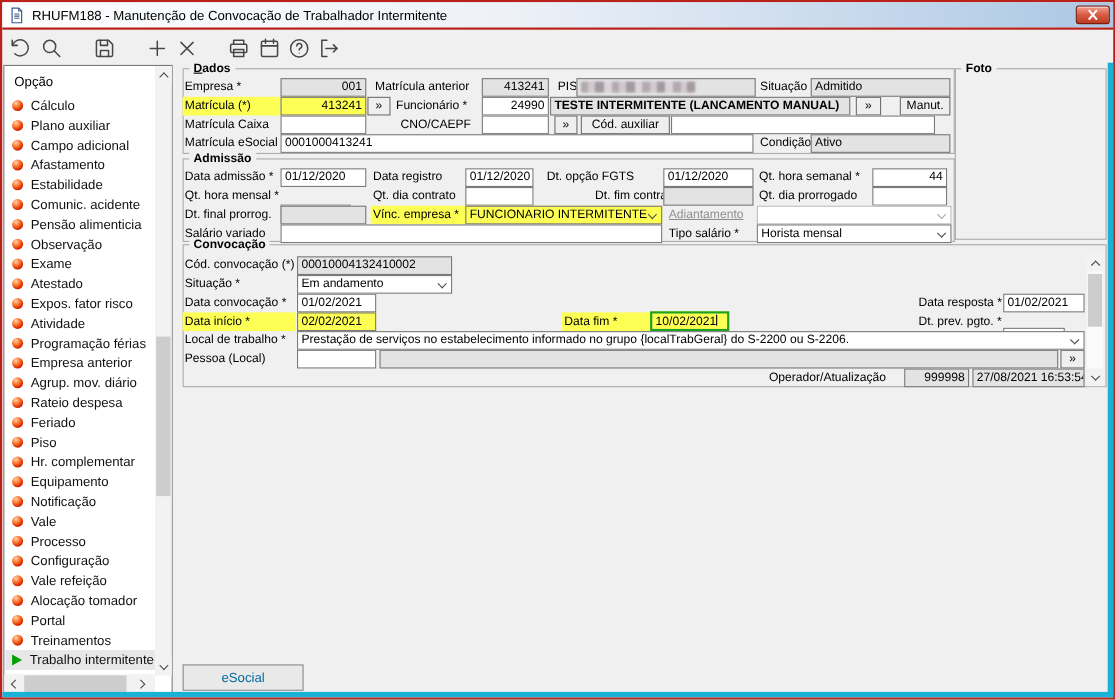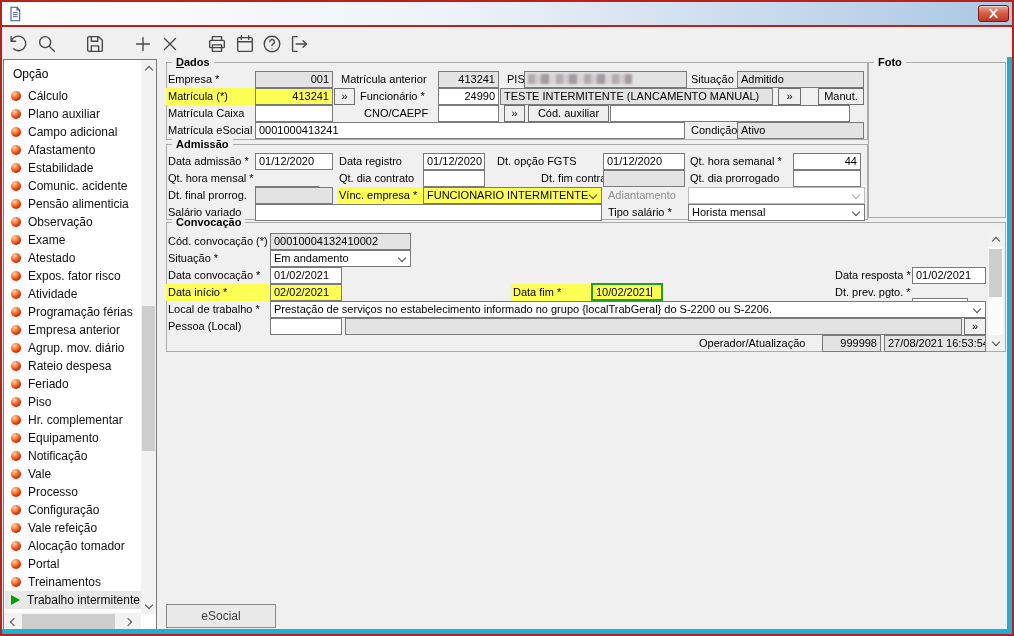--- a/index.html
+++ b/index.html
@@ -59,35 +59,36 @@
   .fld.hl{background:var(--highlight);}
   .fld.focus{border:2px solid var(--focus);height:18px;line-height:14px;}
   .combo{}
   .combo-chev{position:absolute;right:5px;top:4px;}
   .btnsm{position:absolute;height:17px;border:1px solid #6f6f6f;background:#efefef;font-size:11px;
     line-height:15px;text-align:center;color:#000;}
   .caret{display:inline-block;width:1px;height:10px;background:#000;vertical-align:-1px;}
   .blurbox{margin-top:2px;height:10px;width:104px;border-radius:1px;filter:blur(1.1px);
     background:repeating-linear-gradient(90deg,#b3aab0 0 7px,#d0cace 7px 13px,#a49aa1 13px 21px,#dad3d7 21px 28px);}
   .bigbtn{left:164px;top:602px;width:110px;height:24px;border:1px solid #8a8a8a;background:#e9e9e9;
-    font-size:12px;display:flex;align-items:center;justify-content:center;color:#404040;}
+    font-size:12px;display:flex;align-items:center;justify-content:center;color:#0369a1;}
   .strip-b{left:0;top:627px;width:1010px;height:5px;background:var(--edge);}
   .strip-r{left:1005px;top:55px;width:5px;height:577px;background:var(--edge);}
 </style>
 </head>
 <body>
 
 <div id="win">
 
   <div class="abs titlebar">
     <svg width="16" height="16" viewBox="0 0 24 24">
       <path d="M6 2h9l4 4v16H6z" fill="#fff" stroke="#3a5a8c" stroke-width="1.6"></path>
       <path d="M15 2v4h4" fill="none" stroke="#3a5a8c" stroke-width="1.6"></path>
       <path d="M9 10h7M9 13h7M9 16h7" stroke="#3a5a8c" stroke-width="1.4"></path>
     </svg>
+    <span class="title">RHUFM188 - Manutenção de Convocação de Trabalhador Intermitente</span>
   </div>
   <div class="abs closebtn">
     <svg width="13" height="11" viewBox="0 0 24 20">
       <path d="M6 3l12 14M18 3L6 17" stroke="#fff" stroke-width="3.4" stroke-linecap="round"></path>
     </svg>
   </div>
 
   <div class="abs tbtn" style="left:4px;">
     <svg class="ic" width="22" height="22" viewBox="0 0 24 24">
       <path d="M4.5 4v5h5"></path>
@@ -300,21 +301,21 @@
     <div class="blurbox"></div>
   </div>
   <span class="lbl" style="left:689px;top:69px;">Situação *</span>
   <div class="fld ro" style="left:735px;top:69px;width:127px;">Admitido</div>
 
   <span class="lbl hl" style="left:164px;top:86px;width:89px;">Matrícula (*)</span>
   <div class="fld hl right" style="left:253px;top:86px;width:78px;">413241</div>
   <div class="btnsm" style="left:332px;top:86px;width:21px;">»</div>
   <span class="lbl" style="left:358px;top:86px;">Funcionário *</span>
   <div class="fld right" style="left:436px;top:86px;width:61px;">24990</div>
-  <div class="fld ro" style="left:498px;top:86px;width:273px;">TESTE INTERMITENTE (LANCAMENTO MANUAL)</div>
+  <div class="fld ro" style="left:498px;top:86px;width:273px;font-weight:bold;">TESTE INTERMITENTE (LANCAMENTO MANUAL)</div>
   <div class="btnsm" style="left:776px;top:86px;width:23px;">»</div>
   <div class="btnsm" style="left:816px;top:86px;width:46px;">Manut. ...</div>
 
   <span class="lbl" style="left:166px;top:103px;">Matrícula Caixa</span>
   <div class="fld" style="left:253px;top:103px;width:78px;"></div>
   <span class="lbl" style="left:362px;top:103px;">CNO/CAEPF</span>
   <div class="fld" style="left:436px;top:103px;width:61px;"></div>
   <div class="btnsm" style="left:502px;top:103px;width:21px;">»</div>
   <div class="btnsm" style="left:526px;top:103px;width:81px;">Cód. auxiliar</div>
   <div class="fld" style="left:608px;top:103px;width:240px;"></div>
@@ -350,21 +351,21 @@
   <span class="lbl" style="left:688px;top:168px;">Qt. dia prorrogado</span>
   <div class="fld" style="left:791px;top:168px;width:68px;"></div>
 
   <span class="lbl" style="left:166px;top:185px;">Dt. final prorrog.</span>
   <div class="fld ro" style="left:253px;top:185px;width:78px;"></div>
   <span class="lbl hl" style="left:335px;top:185px;width:86px;">Vínc. empresa *</span>
   <div class="fld hl combo" style="left:421px;top:185px;width:179px;">
     <span>FUNCIONARIO INTERMITENTE</span>
     <span class="chev down combo-chev"></span>
   </div>
-  <span class="lbl dis" style="left:606px;top:185px;">Adiantamento</span>
+  <span class="lbl dis" style="left:606px;top:185px;text-decoration:underline;">Adiantamento</span>
   <div class="fld combo" style="left:686px;top:185px;width:177px;border-color:#bcbcbc;">
     <span></span>
     <span class="chev down lite combo-chev"></span>
   </div>
 
   <span class="lbl" style="left:166px;top:202px;">Salário variado</span>
   <div class="fld" style="left:253px;top:202px;width:347px;"></div>
   <span class="lbl" style="left:606px;top:202px;">Tipo salário *</span>
   <div class="fld combo" style="left:686px;top:202px;width:177px;">
     <span>Horista mensal</span>

